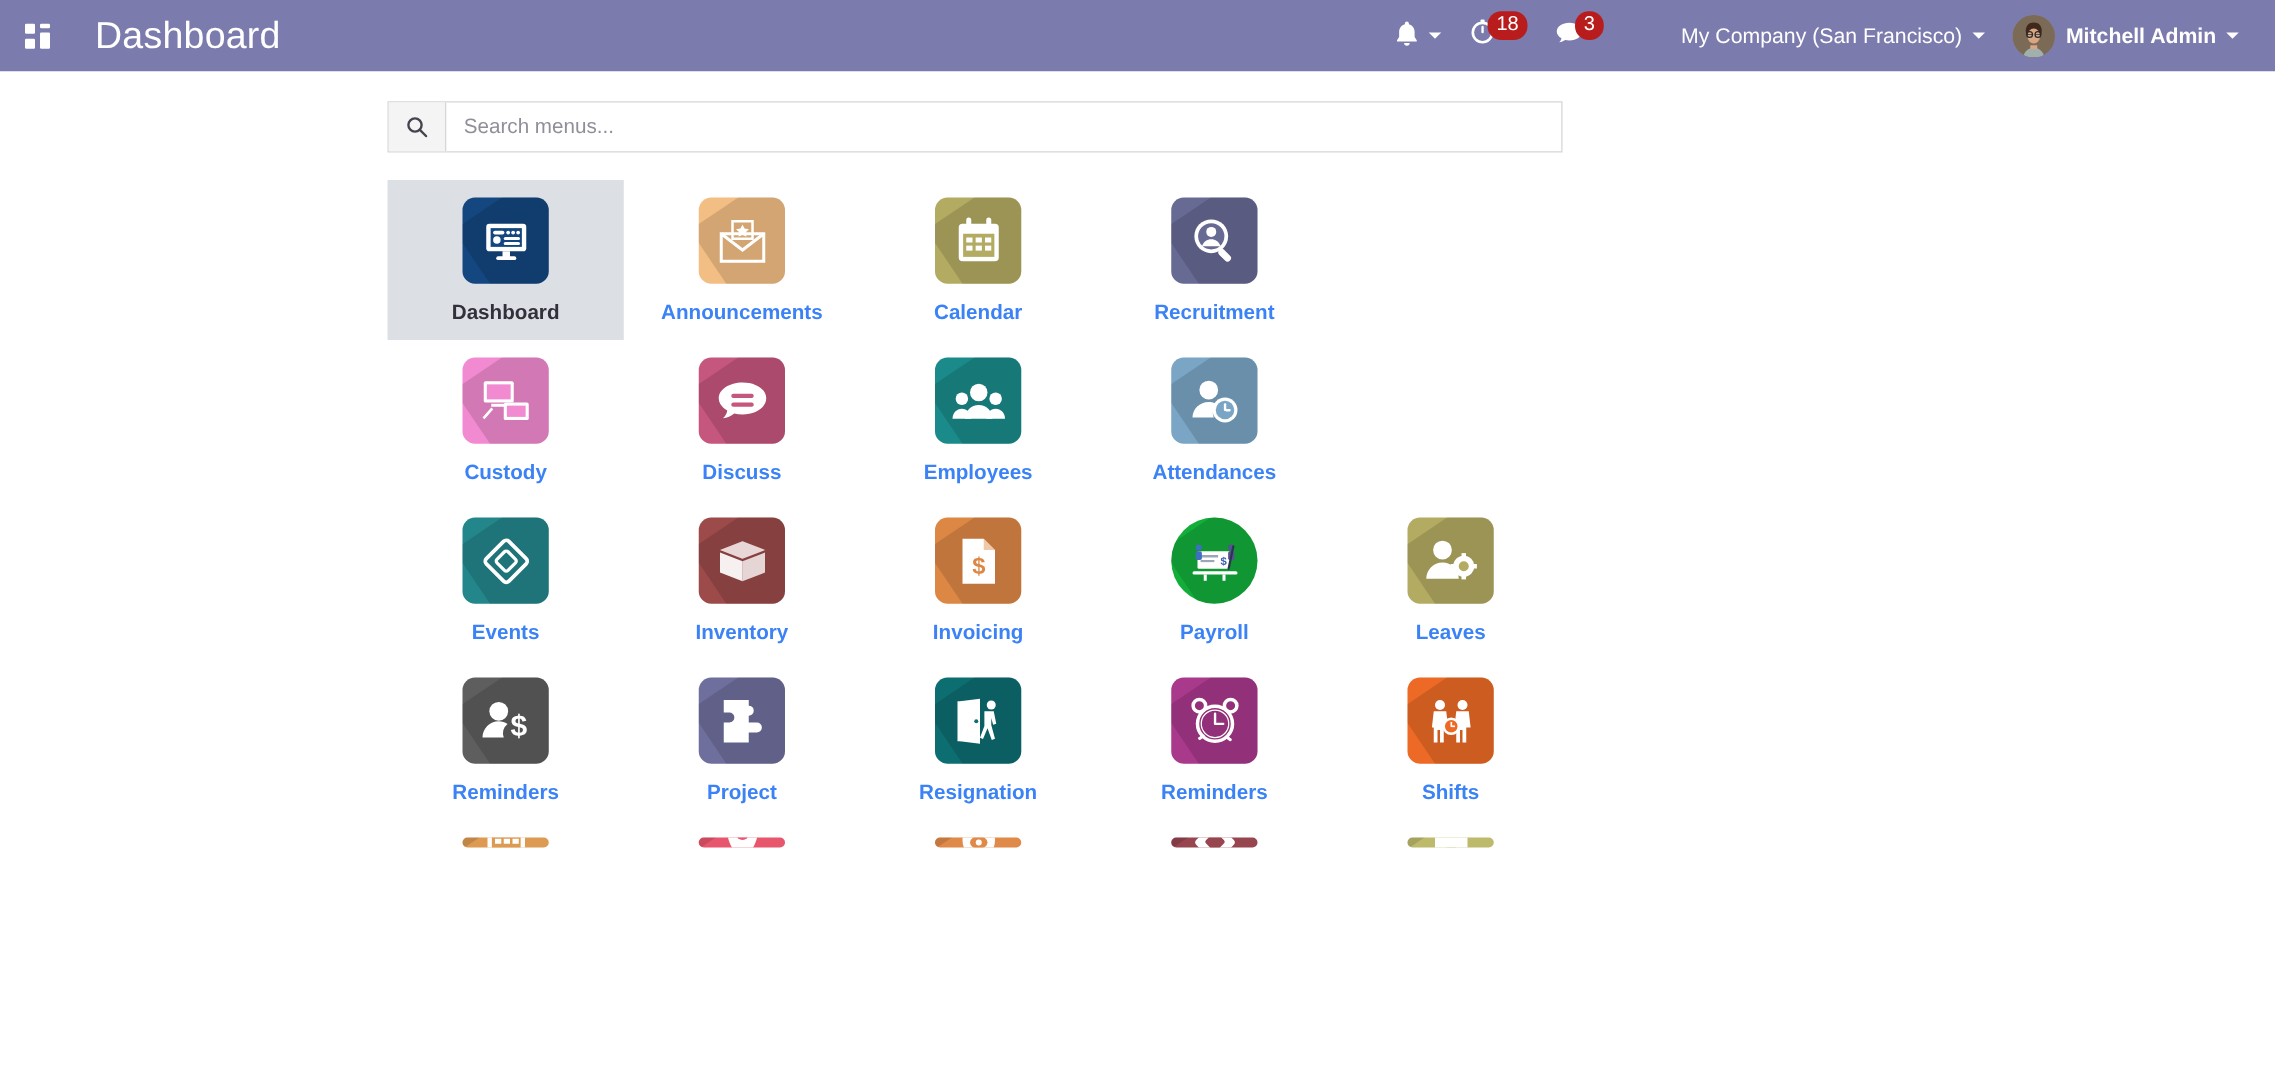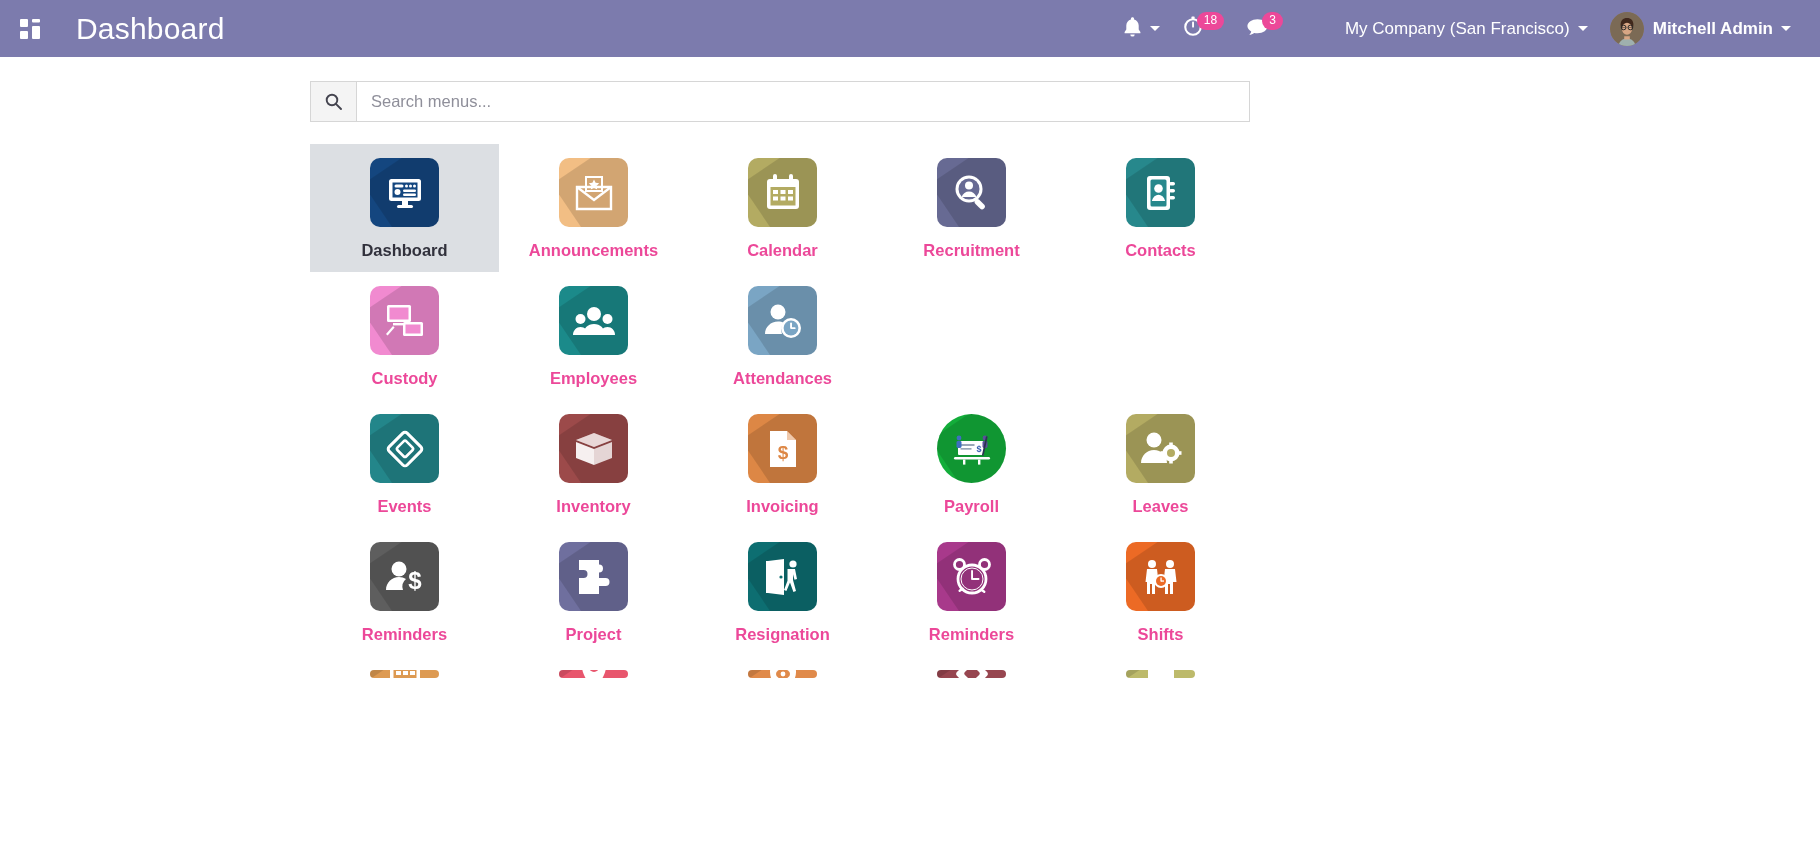--- a/index.html
+++ b/index.html
@@ -54,23 +54,23 @@
   .caret {
     display: inline-block;
     width: 0; height: 0;
     border-left: 5px solid transparent;
     border-right: 5px solid transparent;
     border-top: 5px solid #ffffff;
     margin-left: 8px;
   }
   .badge-wrap { position: relative; display: flex; align-items: center; }
   .counter-badge {
-    background: #ec4899;
+    background: #b91c1c;
     color: #ffffff;
-    font-size: 12px;
+    font-size: 16px;
     font-weight: 400;
     border-radius: 11px;
     padding: 1px 7px 2px 7px;
     line-height: 1.25;
     margin-left: -7px;
     position: relative;
     top: -8px;
     z-index: 2;
   }
   .company-name { font-size: 17px; white-space: nowrap; padding-left: 40px; }
@@ -156,21 +156,21 @@
     width: 150%; height: 110%;
     background: rgba(0,0,0,.13);
     transform: rotate(-34deg);
     transform-origin: left top;
     pointer-events: none;
   }
   .app-icon svg { position: relative; z-index: 2; display: block; }
   .app-label {
     margin-top: 14px;
     font-size: 16.5px;
-    color: #ec4899;
+    color: #3b82f6;
     font-weight: 700;
     text-align: center;
     white-space: nowrap;
   }
   .app-cell.selected .app-label { color: #31313c; }
 
   .clip-row { height: 34px; overflow: hidden; }
 </style>
 </head>
 <body>
@@ -323,52 +323,46 @@
             <svg width="42" height="42" viewBox="0 0 42 42">
         <circle cx="18" cy="17" r="13.5" fill="#ffffff"></circle>
         <circle cx="18" cy="17" r="10.5" fill="#676a93"></circle>
         <circle cx="18" cy="13.5" r="4" fill="#ffffff"></circle>
         <path d="M10.5 25c1.3-3.6 4.2-5.6 7.5-5.6s6.2 2 7.5 5.6z" fill="#ffffff"></path>
         <rect x="26.5" y="26" width="12" height="5.6" rx="2.8" fill="#ffffff" transform="rotate(45 26.5 26)"></rect>
       </svg>
           </div>
           <div class="app-label">Recruitment</div>
         </div>
-        <div class="app-cell">
-          <div class="app-icon" style="background: rgb(39, 136, 140);">
-            <span class="shade"></span>
-            <svg width="38" height="42" viewBox="0 0 38 42">
-        <rect x="5" y="4" width="23" height="34" rx="3" fill="#ffffff"></rect>
-        <rect x="8.5" y="7.5" width="16" height="27" rx="1.5" fill="#27888c"></rect>
-        <circle cx="16.5" cy="16.5" r="4.3" fill="#ffffff"></circle>
-        <path d="M9.8 29c1.2-4 3.8-6.2 6.7-6.2s5.5 2.2 6.7 6.2z" fill="#ffffff"></path>
-        <g fill="#ffffff">
-          <rect x="27" y="10" width="6" height="3.4" rx="1.7"></rect>
-          <rect x="27" y="17" width="6" height="3.4" rx="1.7"></rect>
-          <rect x="27" y="24" width="6" height="3.4" rx="1.7"></rect>
-        </g>
-      </svg>
-          </div>
-          <div class="app-label">Contacts</div>
-        </div>
       </div>
       <div class="app-row">
         <div class="app-cell">
           <div class="app-icon" style="background: rgb(241, 138, 208);">
             <span class="shade"></span>
             <svg width="44" height="40" viewBox="0 0 44 40">
         <rect x="4" y="4" width="24" height="17" rx="1.5" fill="#ffffff"></rect>
         <rect x="6.5" y="6.5" width="19" height="12" fill="#f18ad0"></rect>
         <rect x="10" y="22" width="12" height="2.4" fill="#ffffff"></rect>
         <rect x="20" y="21" width="20" height="14" rx="1.5" fill="#ffffff"></rect>
         <rect x="22.5" y="23.5" width="15" height="9" fill="#f18ad0"></rect>
         <path d="M3 33l7-8 1.6 1.4-7 8z" fill="#ffffff"></path>
       </svg>
           </div>
           <div class="app-label">Custody</div>
+        </div>
+        <div class="app-cell">
+          <div class="app-icon" style="background: rgb(197, 86, 126);">
+            <span class="shade"></span>
+            <svg width="44" height="40" viewBox="0 0 44 40">
+        <path d="M22 5C11.5 5 3 10.6 3 17.6c0 3.9 2.6 7.4 6.8 9.7-.3 2.3-1.6 4.6-3.5 6.3 3.4-.4 6.6-1.8 9.1-3.8 2 .5 4.2.8 6.6.8 10.5 0 19-5.6 19-13S32.5 5 22 5z" fill="#ffffff"></path>
+        <rect x="13" y="14" width="18" height="3.4" rx="1.7" fill="#c5567e"></rect>
+        <rect x="13" y="21" width="18" height="3.4" rx="1.7" fill="#c5567e"></rect>
+      </svg>
+          </div>
+          <div class="app-label">Discuss</div>
         </div>
         <div class="app-cell">
           <div class="app-icon" style="background: rgb(27, 138, 138);">
             <span class="shade"></span>
             <svg width="44" height="38" viewBox="0 0 44 38">
         <circle cx="22" cy="12" r="7" fill="#ffffff"></circle>
         <path d="M11 33c0-6.4 4.9-11 11-11s11 4.6 11 11z" fill="#ffffff"></path>
         <circle cx="8.5" cy="17" r="5" fill="#ffffff"></circle>
         <path d="M1 33c0-4.6 3.4-8 7.5-8s7.5 3.4 7.5 8z" fill="#ffffff"></path>
         <circle cx="35.5" cy="17" r="5" fill="#ffffff"></circle>

